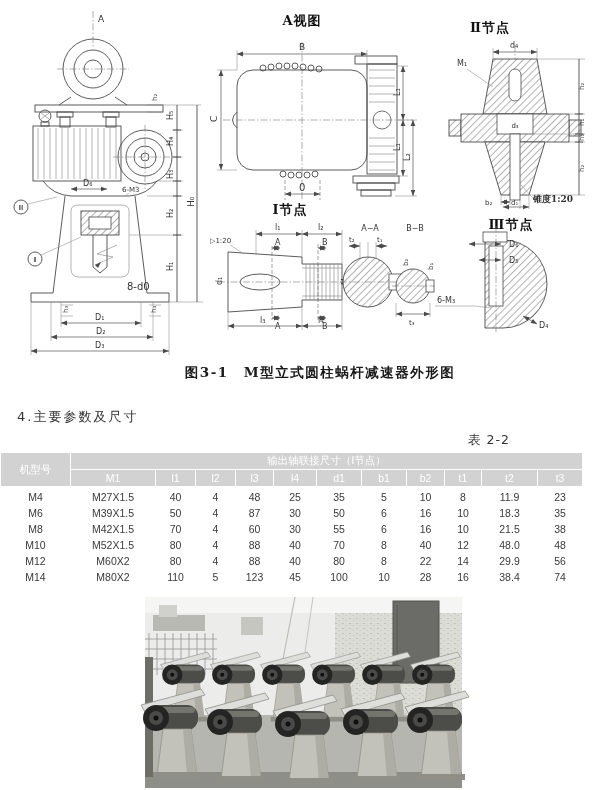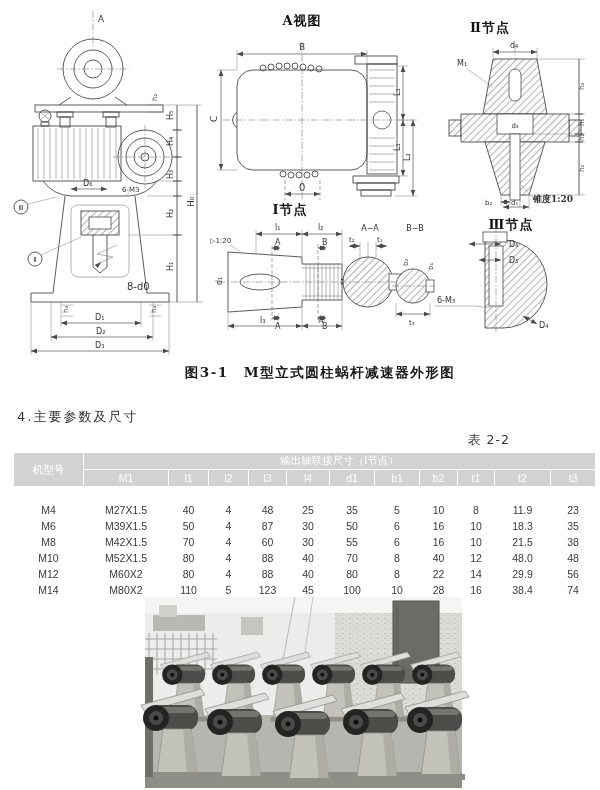--- a/index.html
+++ b/index.html
@@ -24,27 +24,27 @@
     font:600 13.5px "DejaVu Serif",serif;color:#1a1a1a;letter-spacing:1.5px;padding-left:20px;
   }
   .heading{
     position:absolute;top:408px;left:9px;
     font:13px "DejaVu Sans",sans-serif;color:#333;letter-spacing:2px;margin-left:8px;
   }
   .table-label{
     position:absolute;top:432px;left:468px;
     font:12.5px "DejaVu Sans",sans-serif;color:#333;letter-spacing:1px;
   }
-  .tablewrap{position:absolute;top:452px;left:13px;width:582px;}
+  .tablewrap{position:absolute;top:452px;left:0;width:582px;}
   table{border-collapse:collapse;width:582px;table-layout:fixed;
     font:10.5px "Liberation Sans",sans-serif;text-align:center;}
   thead th{background:#d2d2d2;color:#ffffff;font-weight:normal;
     border:1px solid #ffffff;padding:1px 0;height:14px;}
   tbody td{color:#3a3a3a;padding:2px 0;height:12px;border:none;}
-  tbody tr:first-child td{padding-top:17px;}
+  tbody tr:first-child td{padding-top:4px;}
 </style>
 </head>
 <body>
 
 <svg width="0" height="0">
   <defs>
     <marker id="ae" markerWidth="8" markerHeight="8" refX="6.5" refY="3" orient="auto" markerUnits="userSpaceOnUse">
       <path d="M0,0.6 L6.5,3 L0,5.4 Z" fill="#4a4a4a"></path>
     </marker>
     <marker id="as" markerWidth="8" markerHeight="8" refX="0.5" refY="3" orient="auto" markerUnits="userSpaceOnUse">

